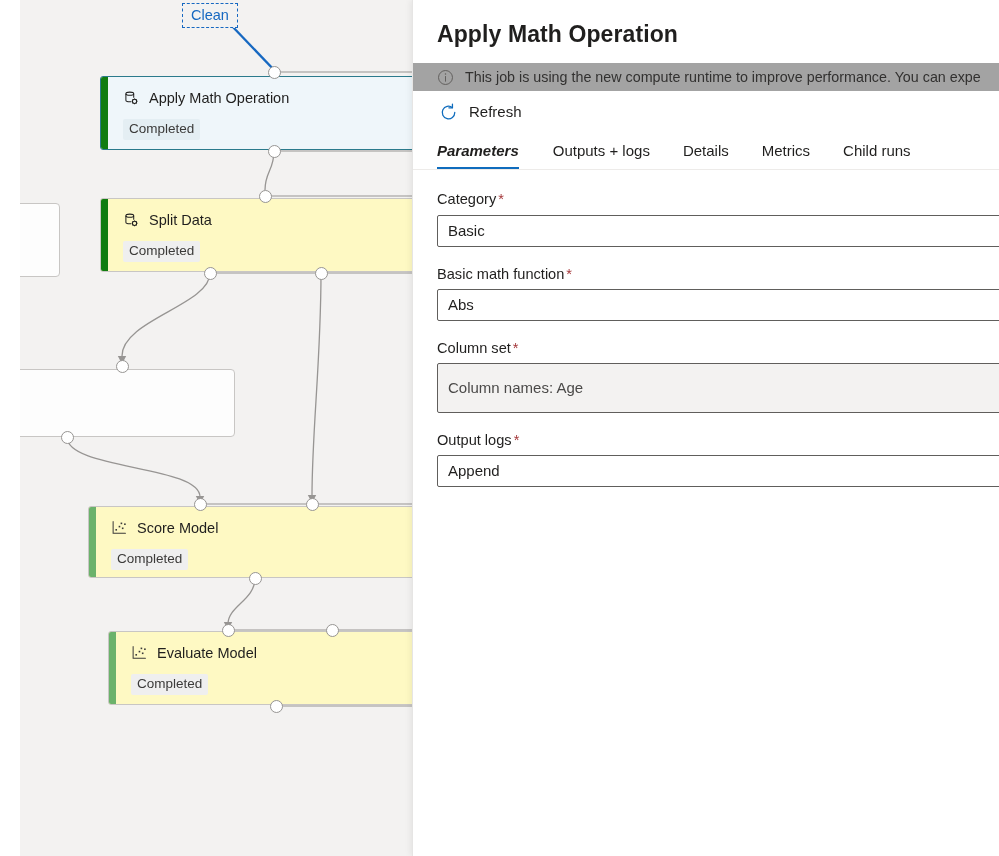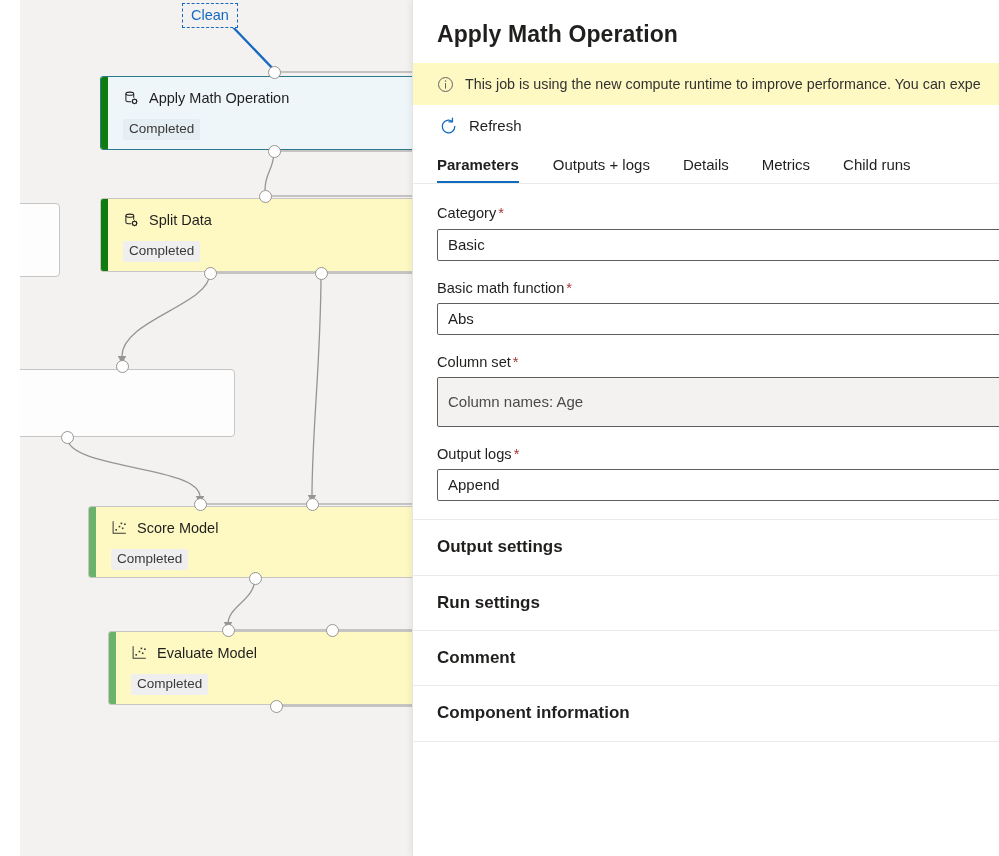--- a/index.html
+++ b/index.html
@@ -122,23 +122,23 @@
     font-size: 23px;
     font-weight: 600;
     color: #201f1e;
     letter-spacing: 0.1px;
     line-height: 1.1;
   }
   .info-banner {
     display: flex;
     align-items: center;
     gap: 11px;
-    background: #fef9c3;
+    background: #a3a3a3;
     padding: 11px 0 11px 24px;
-    height: 42px;
+    height: 28px;
     white-space: nowrap;
     overflow: hidden;
   }
   .info-banner .banner-text {
     font-size: 14.3px;
     color: #323130;
     overflow: hidden;
     text-overflow: clip;
     white-space: nowrap;
   }
@@ -177,21 +177,21 @@
     font-size: 15px;
     color: #201f1e;
     padding: 0 17px 10px 0;
     margin-right: 16px;
     cursor: pointer;
     white-space: nowrap;
     background: none;
     border: none;
     font-family: inherit;
   }
-  .tab:first-child { padding-right: 0; margin-right: 34px; }
+  .tab:first-child { padding-right: 0; margin-right: 34px; font-style: italic; }
   .tab.active { font-weight: 700; }
   .tab.active::after {
     content: "";
     position: absolute;
     left: 0; right: 0; bottom: 0;
     height: 2.5px;
     background: #0f6cbd;
   }
 
   .form-area { padding: 20px 0 0 24px; }
@@ -437,21 +437,15 @@
 
       <div class="field">
         <label class="field-label">
           <span>Output logs</span><span class="req">*</span>
         </label>
         <div class="field-input">Append</div>
       </div>
 
     </div>
 
-    <div class="accordion">
-      <div class="acc-row">Output settings</div>
-      <div class="acc-row">Run settings</div>
-      <div class="acc-row">Comment</div>
-      <div class="acc-row">Component information</div>
-    </div>
 
   </div>
 </div>
 
 </body></html>

